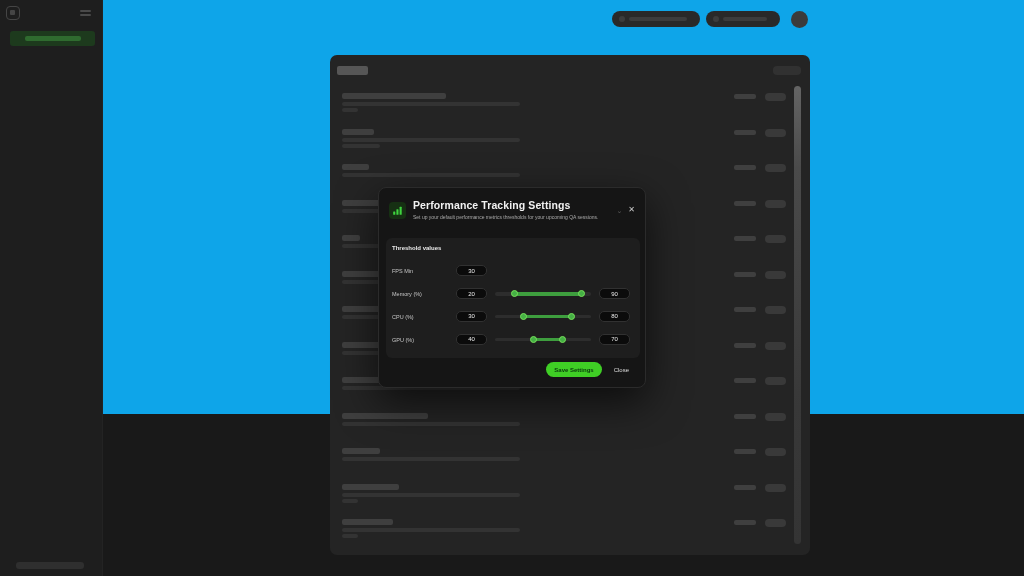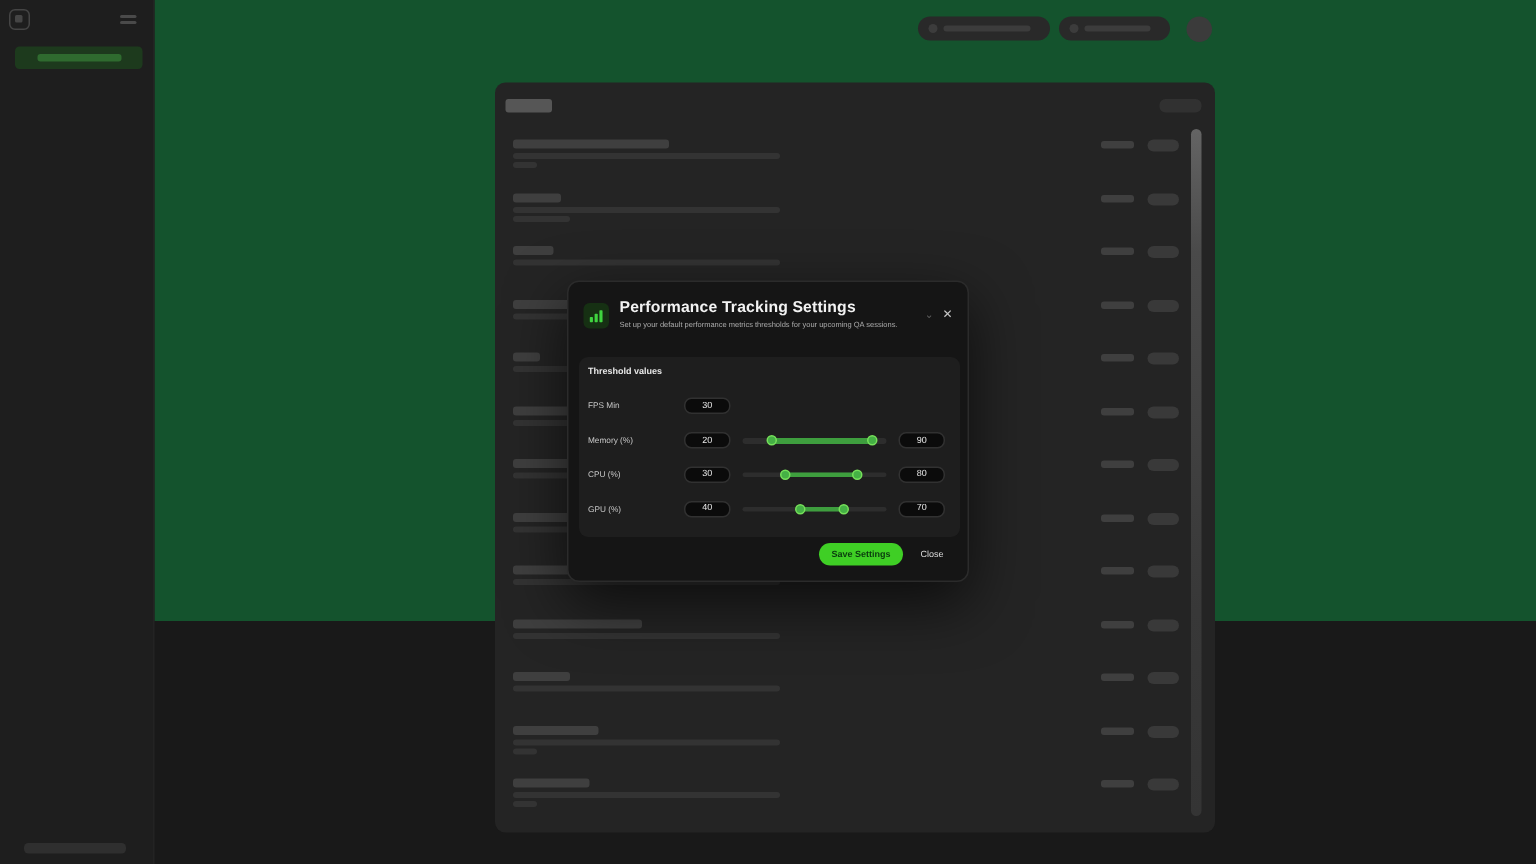--- a/index.html
+++ b/index.html
@@ -1,18 +1,18 @@
 <!DOCTYPE html>
 <html><head>
 <meta charset="utf-8">
 <style>
   * { margin:0; padding:0; box-sizing:border-box; }
   html,body { width:1024px; height:576px; background:#191919; overflow:hidden;
               font-family:"Liberation Sans", sans-serif; }
-  #stage { position:relative; width:1024px; height:414px; background:#14532d; }
+  #stage { position:relative; width:1024px; height:414px; background:#0ea5e9; }
 
   
   .sidebar { position:absolute; left:0; top:0; width:103px; height:576px; background:#1e1e1e; border-right:1px solid #232323; }
   .logo { position:absolute; left:6px; top:6px; width:14px; height:14px; border:1.5px solid #454545; border-radius:4px; }
   .logo::after { content:""; position:absolute; left:3px; top:3px; width:5px; height:5px; background:#454545; border-radius:1px; }
   .collapse-btn { position:absolute; left:80px; top:8px; width:11px; height:11px; }
   .collapse-btn span { display:block; height:2px; background:#4a4a4a; border-radius:1px; margin-top:2px; }
   .new-session-btn { position:absolute; left:10px; top:31px; width:85px; height:15px; background:#1d3a1d; border-radius:3px; display:flex; align-items:center; justify-content:center; }
   .new-session-btn i { display:block; width:56px; height:5px; background:#2f6b2f; border-radius:2px; }
   .sidebar-footer-bar { position:absolute; left:16px; top:562px; width:68px; height:7px; background:#2f2f2f; border-radius:3px; }

